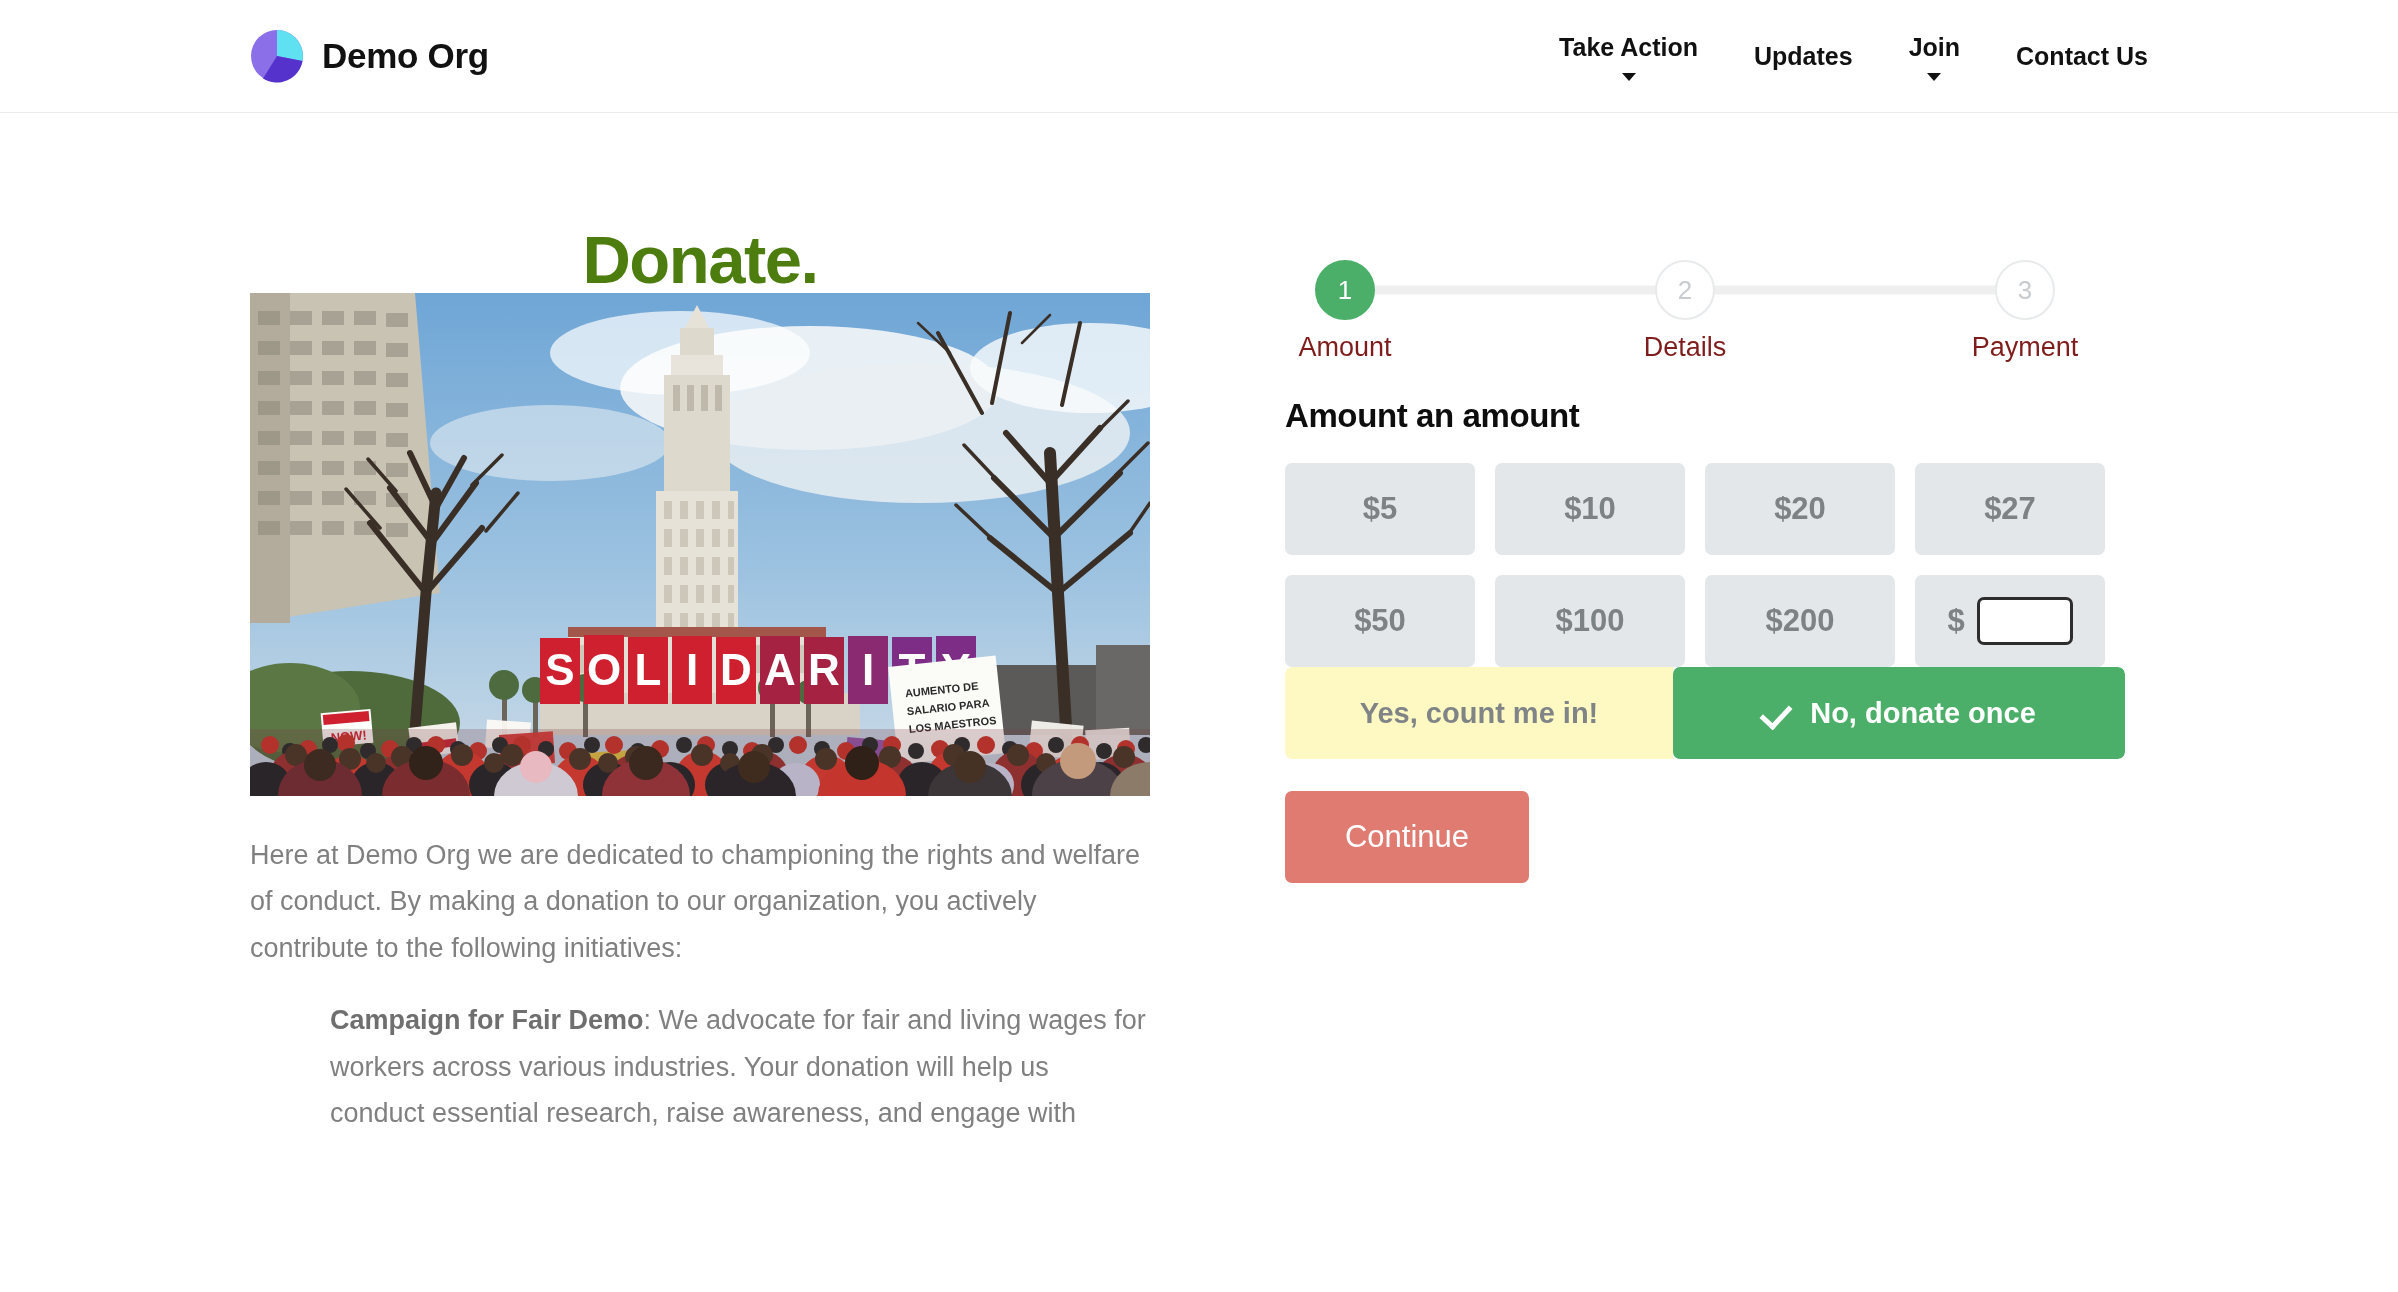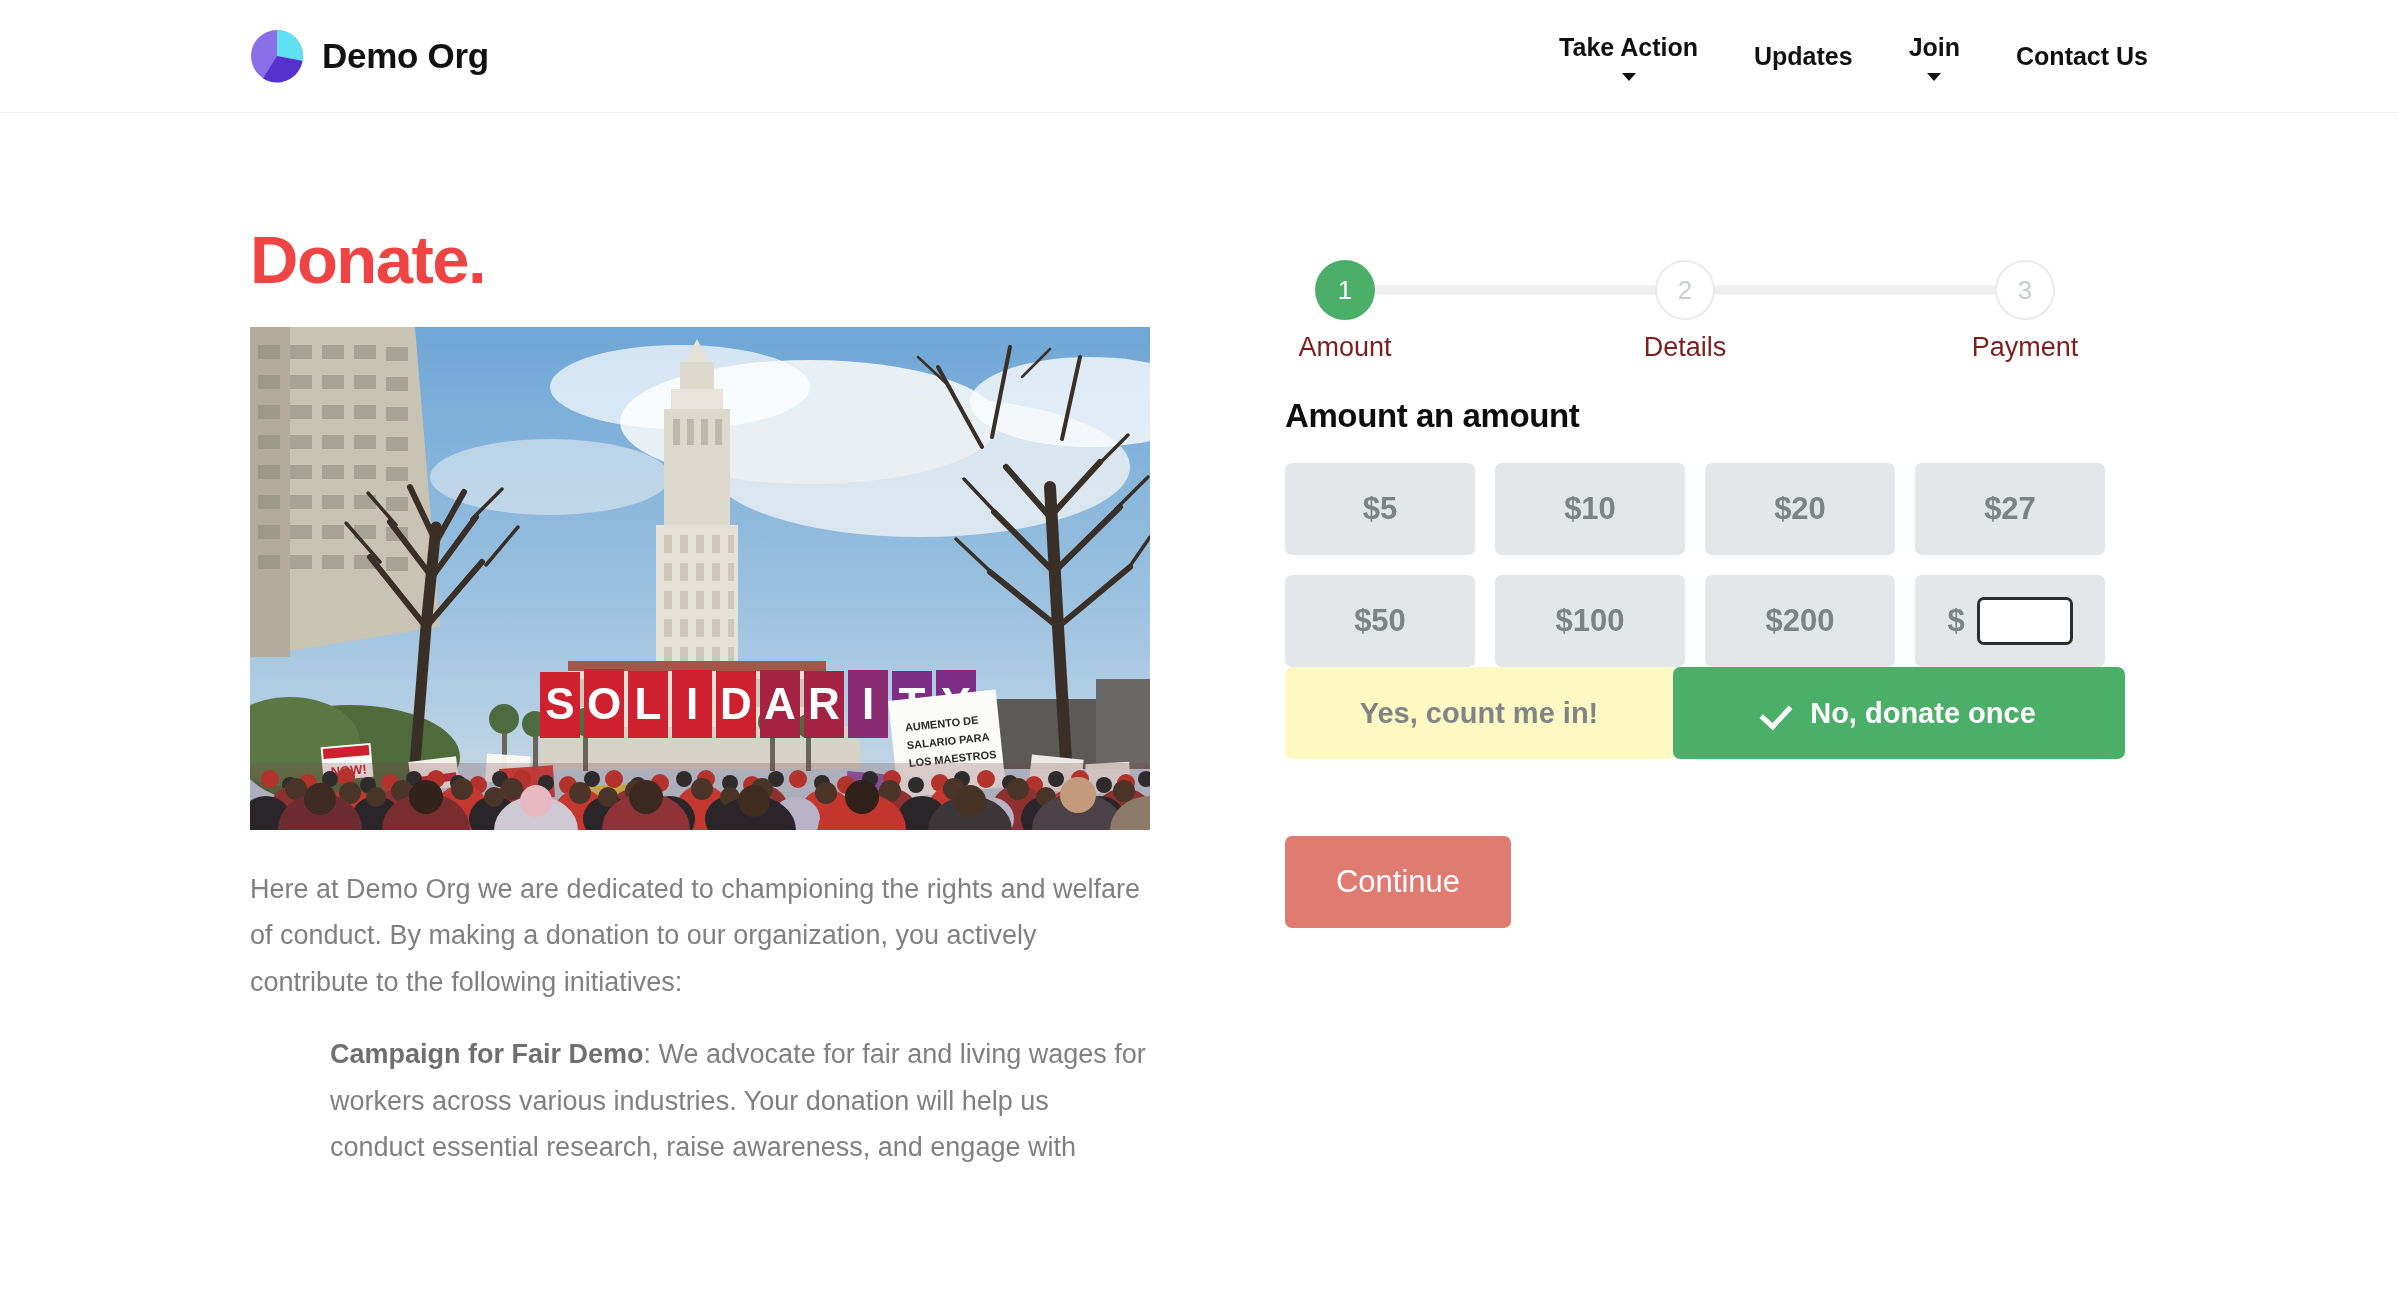--- a/index.html
+++ b/index.html
@@ -74,24 +74,24 @@
   .col-right {
     width: 900px;
     padding-top: 113px;
     margin-left: 135px;
   }
 
   
   .page-title {
     font-size: 67px;
     font-weight: 700;
-    color: #ef4444;
+    color: #4d7c0f;
     letter-spacing: -1.5px;
     line-height: 1.0;
-    margin-bottom: 34px;
+    text-align: center;
   }
   .hero-photo {
     width: 900px;
     height: 503px;
     display: block;
     overflow: hidden;
     position: relative;
   }
   .body-copy {
     font-size: 27px;
@@ -261,22 +261,22 @@
     position: absolute;
     left: 5px; top: 1px;
     width: 13px; height: 24px;
     border: solid #ffffff;
     border-width: 0 5px 5px 0;
     transform: rotate(43deg);
   }
 
   
   .continue-btn {
-    margin-top: 77px;
-    width: 226px;
+    margin-top: 32px;
+    width: 244px;
     height: 92px;
     background: #e07b72;
     border: none;
     border-radius: 7px;
     color: #ffffff;
     font-family: inherit;
     font-size: 31px;
     font-weight: 400;
     cursor: pointer;
   }

